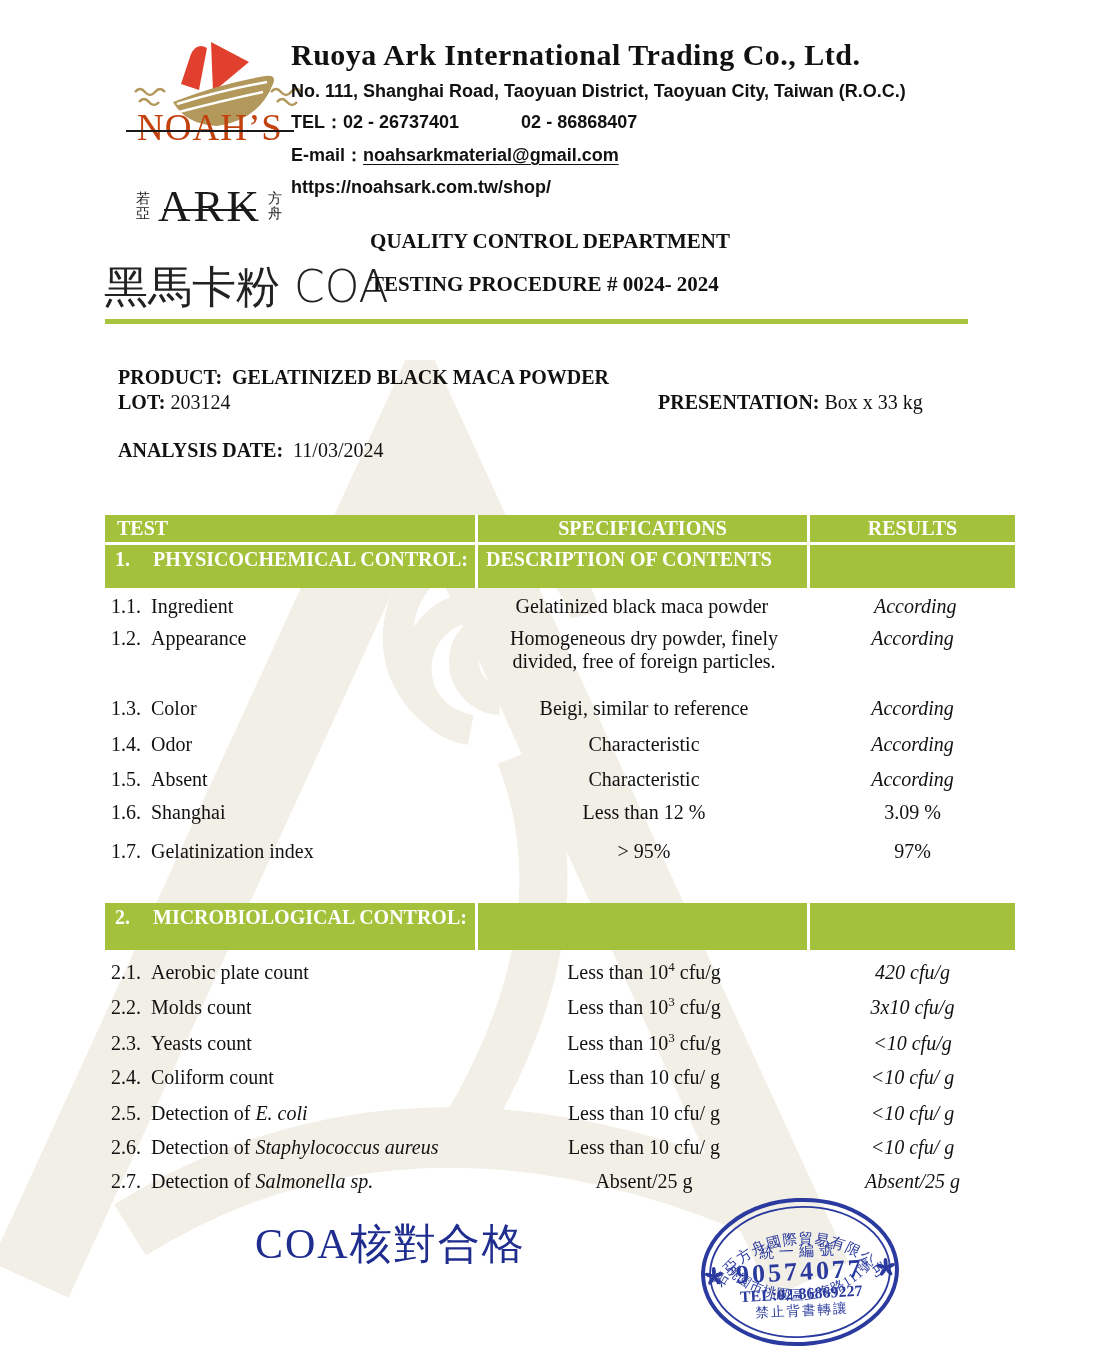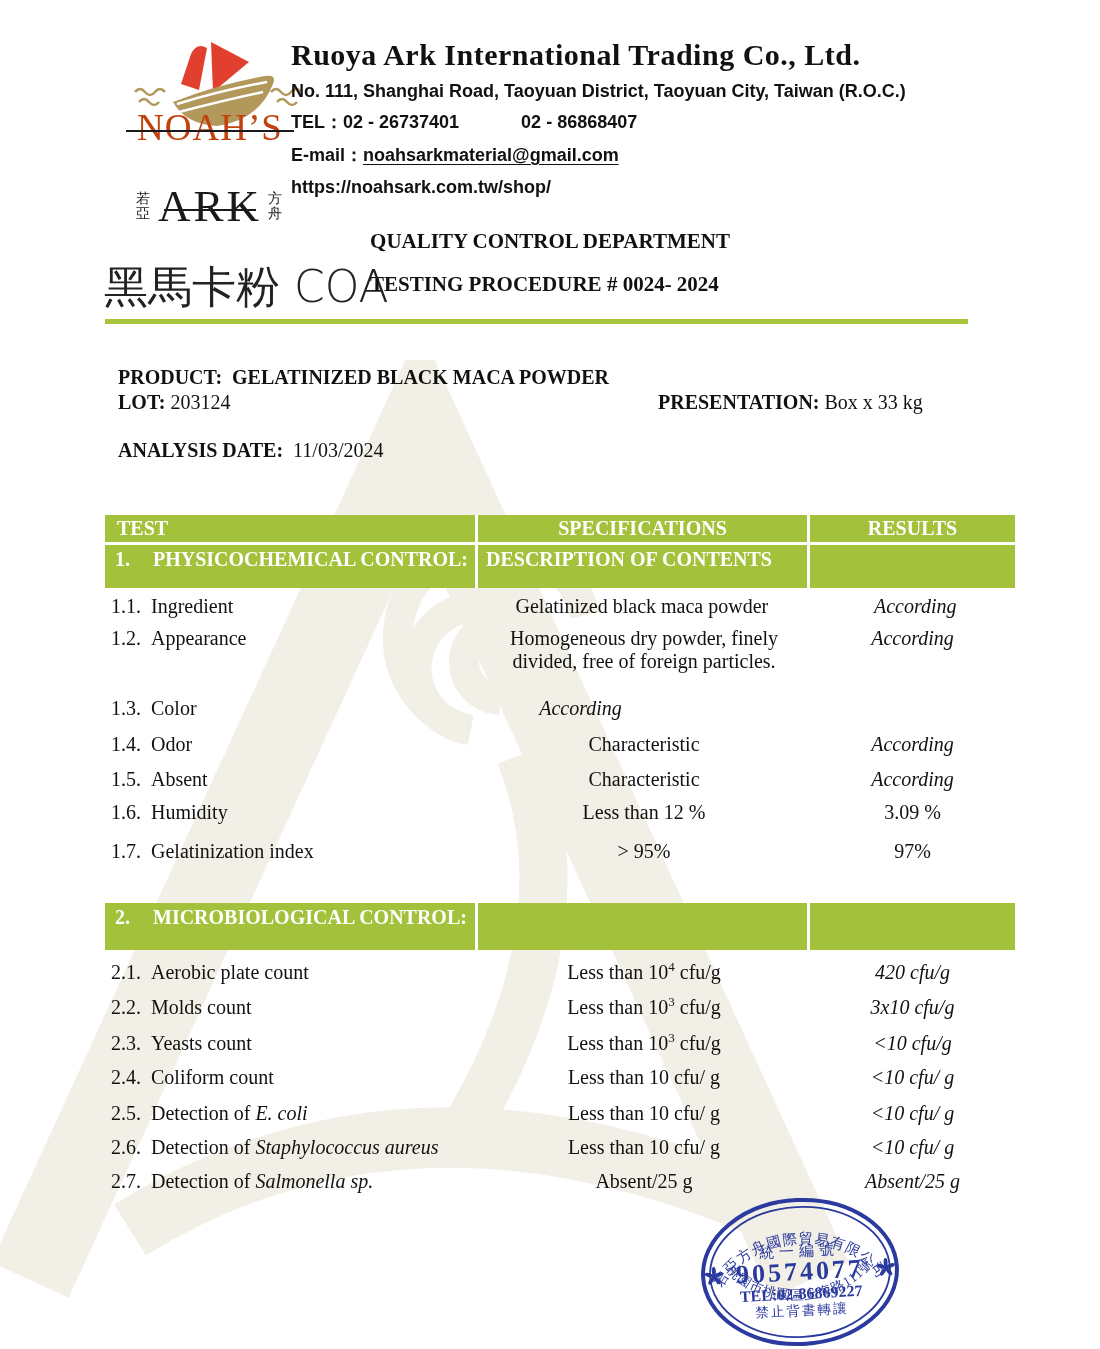--- a/index.html
+++ b/index.html
@@ -162,34 +162,35 @@
           <div class="c2"><span>Gelatinized black maca powder</span><sup class="s"></sup><span></span></div>
           <div class="c3 it">According</div>
         </div>
         <div class="trow body-row" style="height: 70px; padding-top: 7px;">
           <div class="c1"><span class="rownum">1.2.</span><span>Appearance</span><span class="it"></span></div>
           <div class="c2"><span>Homogeneous dry powder, finely divided, free of foreign particles.</span><sup class="s"></sup><span></span></div>
           <div class="c3 it">According</div>
         </div>
         <div class="trow body-row" style="height: 36px; padding-top: 7px;">
           <div class="c1"><span class="rownum">1.3.</span><span>Color</span><span class="it"></span></div>
+          <div class="c2"><span>Beigi, similar to reference</span><sup class="s"></sup><span></span></div>
           <div class="c3 it">According</div>
         </div>
         <div class="trow body-row" style="height: 35px; padding-top: 7px;">
           <div class="c1"><span class="rownum">1.4.</span><span>Odor</span><span class="it"></span></div>
           <div class="c2"><span>Characteristic</span><sup class="s"></sup><span></span></div>
           <div class="c3 it">According</div>
         </div>
         <div class="trow body-row" style="height: 33px; padding-top: 7px;">
           <div class="c1"><span class="rownum">1.5.</span><span>Absent</span><span class="it"></span></div>
           <div class="c2"><span>Characteristic</span><sup class="s"></sup><span></span></div>
           <div class="c3 it">According</div>
         </div>
         <div class="trow body-row" style="height: 39px; padding-top: 7px;">
-          <div class="c1"><span class="rownum">1.6.</span><span>Humidity</span><span class="it"></span></div>
+          <div class="c1"><span class="rownum">1.6.</span><span>Shanghai</span><span class="it"></span></div>
           <div class="c2"><span>Less than 12 %</span><sup class="s"></sup><span></span></div>
           <div class="c3">3.09 %</div>
         </div>
         <div class="trow body-row" style="height: 42px; padding-top: 7px;">
           <div class="c1"><span class="rownum">1.7.</span><span>Gelatinization index</span><span class="it"></span></div>
           <div class="c2"><span>&gt; 95%</span><sup class="s"></sup><span></span></div>
           <div class="c3">97%</div>
         </div>
       </div>
   </div>
@@ -234,20 +235,21 @@
           <div class="c3 it">&lt;10 cfu/ g</div>
         </div>
         <div class="trow body-row" style="height: 35px; padding-top: 7px;">
           <div class="c1"><span class="rownum">2.7.</span><span>Detection of </span><span class="it">Salmonella sp.</span></div>
           <div class="c2"><span>Absent/25 g</span><sup class="s"></sup><span></span></div>
           <div class="c3 it">Absent/25 g</div>
         </div>
       </div>
   </div>
 
+  <div class="approval-stamp">COA核對合格</div>
 
   <svg class="seal" width="204" height="152" viewBox="0 0 204 152">
     <g fill="none" stroke="#2b3a9e">
       <ellipse cx="102" cy="76" rx="97" ry="72" stroke-width="4"></ellipse>
       <ellipse cx="102" cy="76" rx="90" ry="65" stroke-width="1.8"></ellipse>
     </g>
     <defs>
       <path id="arcTop" d="M 20 96 A 84 62 0 0 1 184 96"></path>
       <path id="arcBot" d="M 24 62 A 82 60 0 0 0 180 62"></path>
     </defs>

